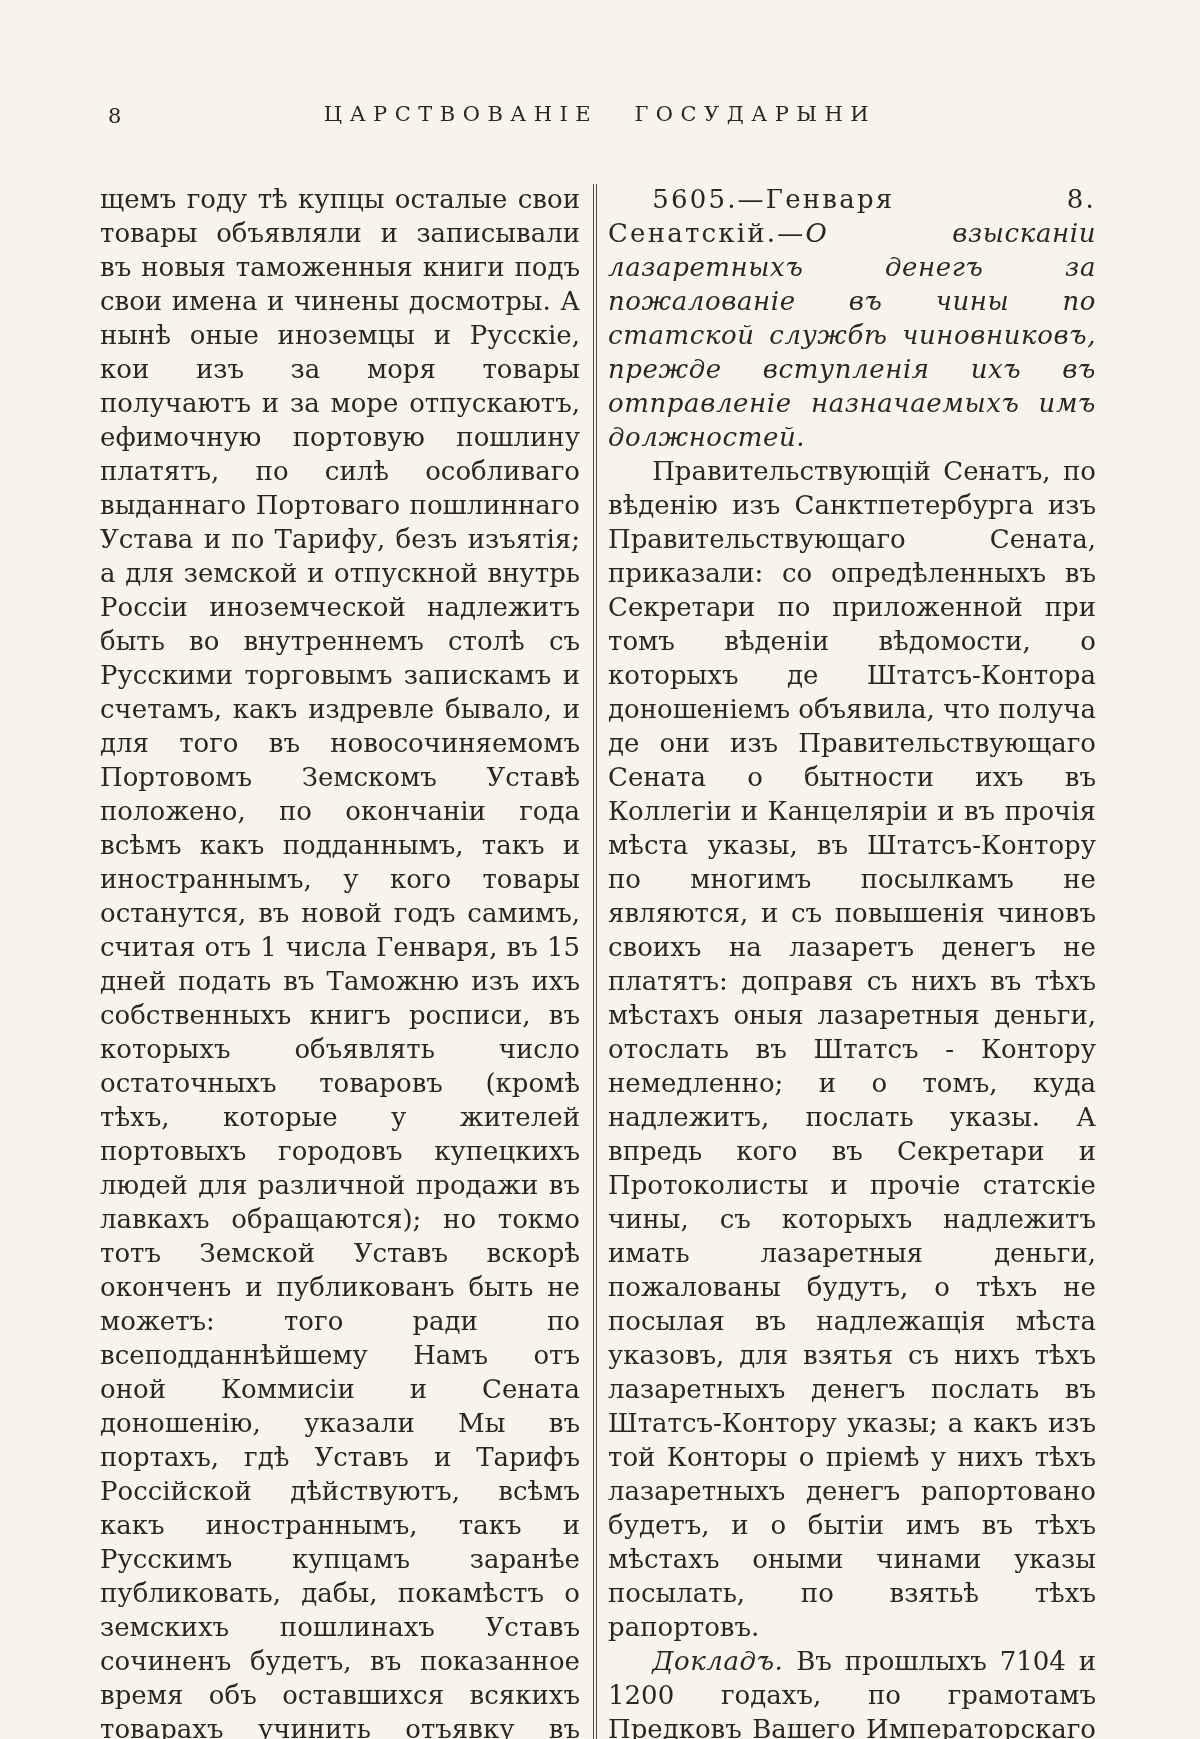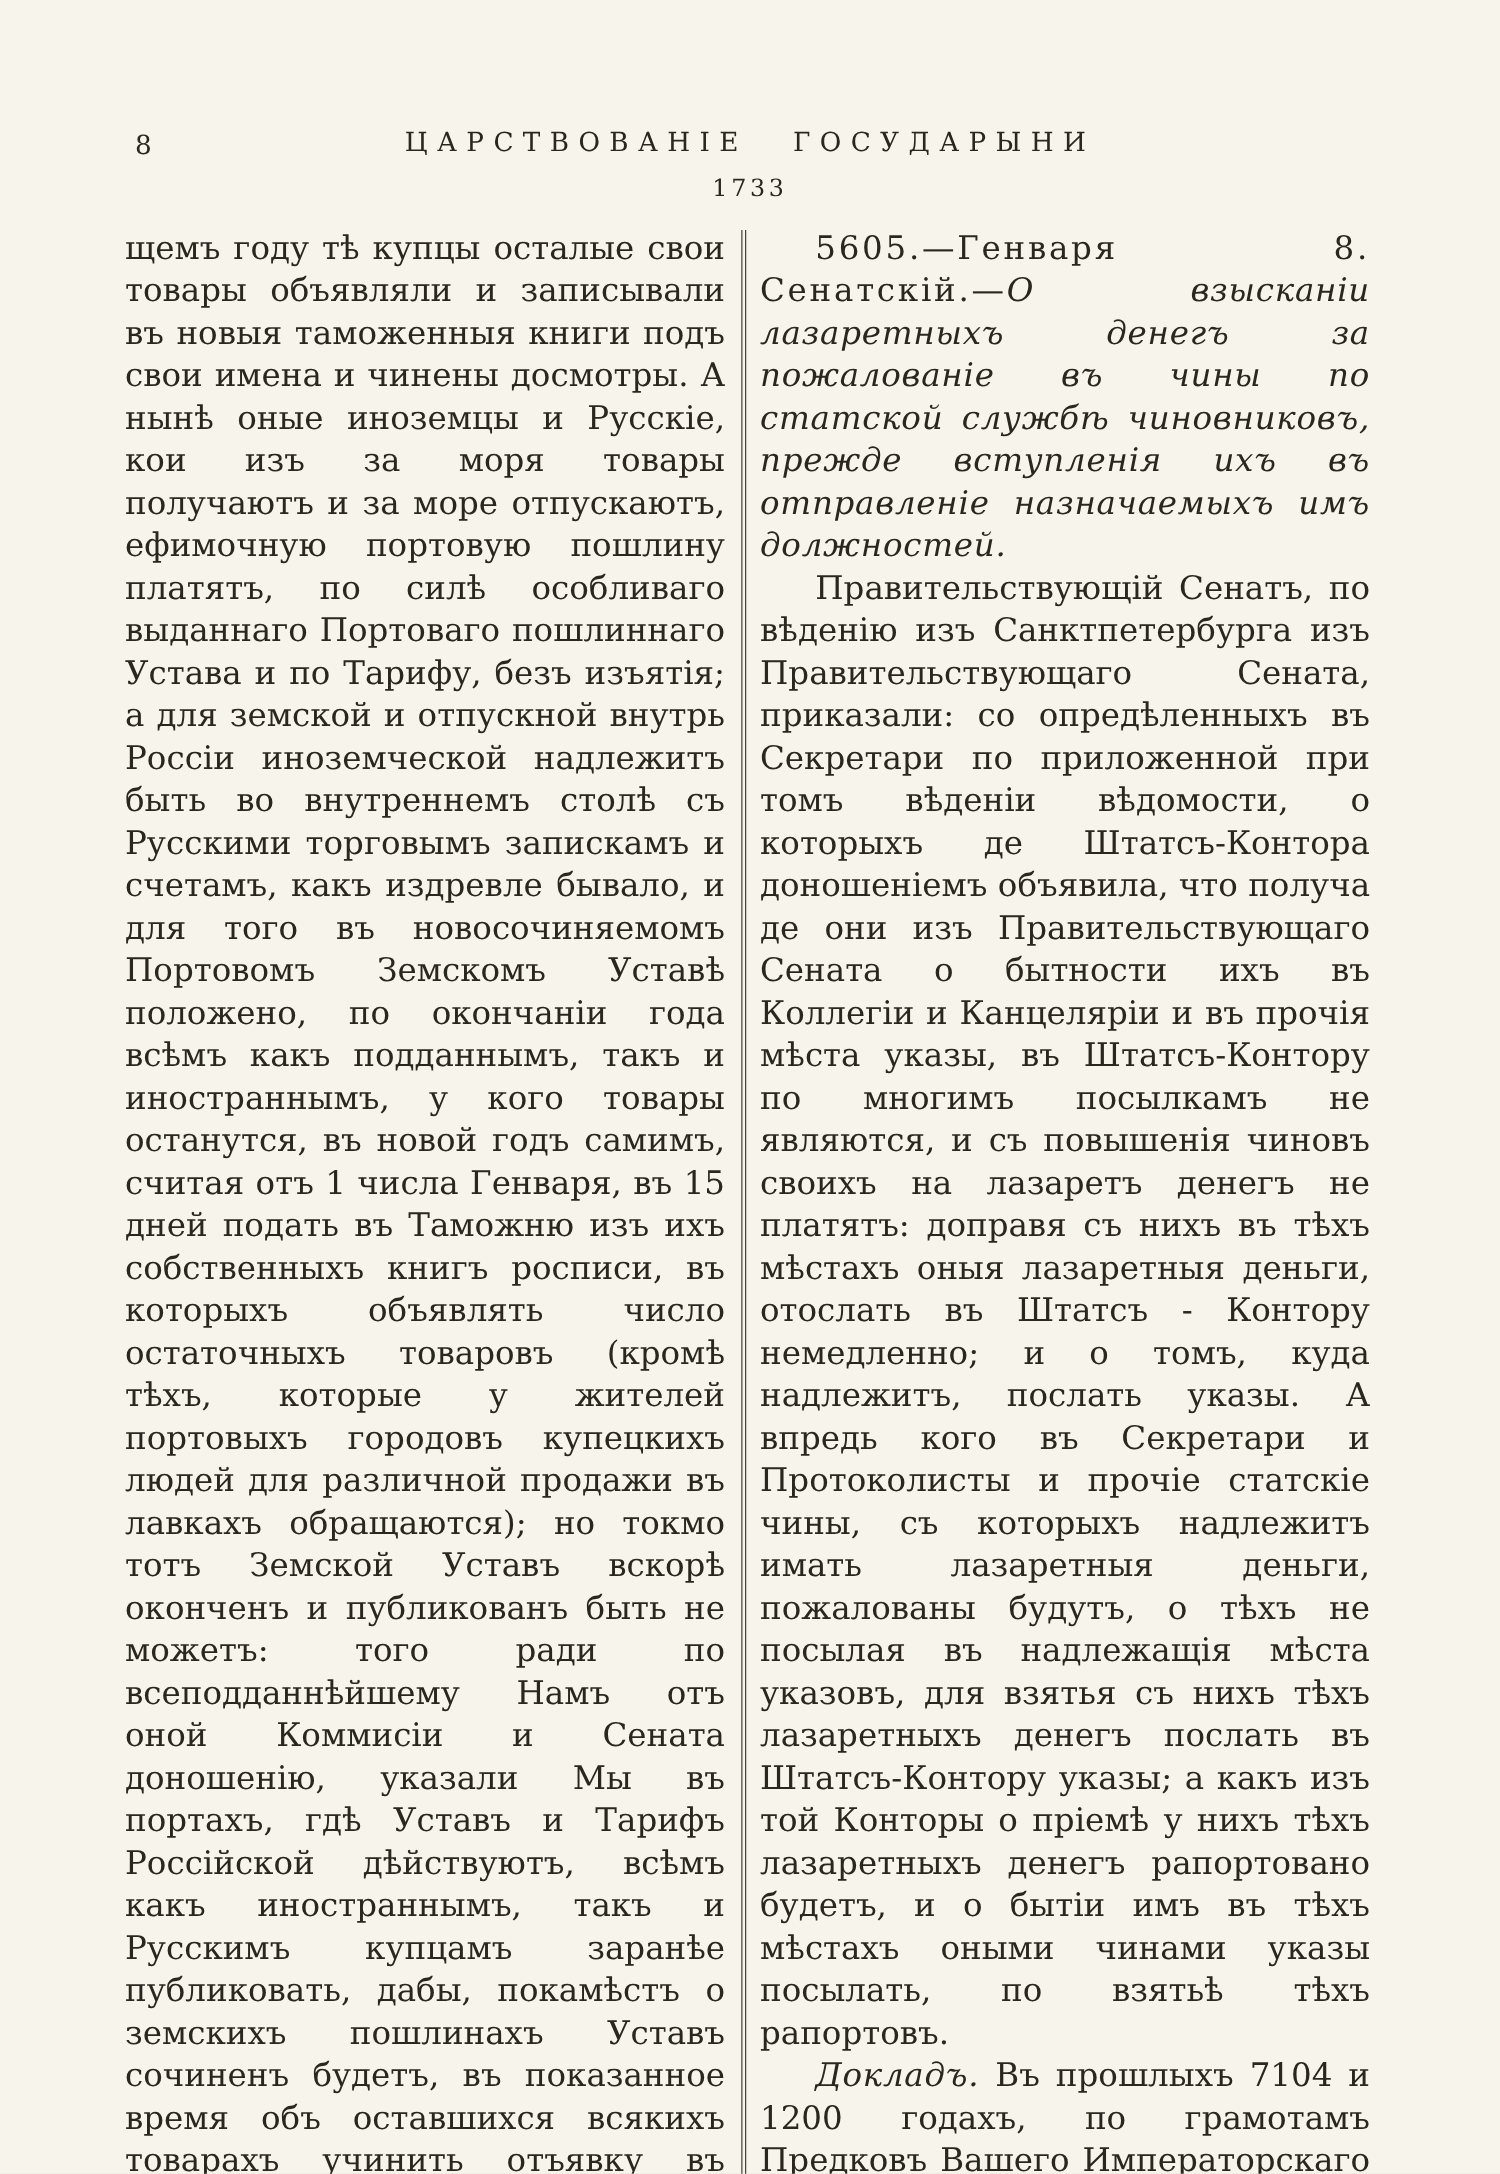--- a/index.html
+++ b/index.html
@@ -70,21 +70,20 @@
 </head>
 <body>
 
 <div class="page">
 
   <div class="running-header">
     <span class="page-number">8</span>
     <span class="header-title">ЦАРСТВОВАНІЕ ГОСУДАРЫНИ</span>
   </div>
 
-  <div class="year">1733</div>
 
   <div class="columns">
 
     <div class="col col-left">
       <p class="para no-indent">щемъ году тѣ купцы осталые свои товары объявляли и записывали въ новыя таможенныя книги подъ свои имена и чинены досмотры. А нынѣ оные иноземцы и Русскіе, кои изъ за моря товары получаютъ и за море отпускаютъ, ефимочную портовую пошлину платятъ, по силѣ особливаго выданнаго Портоваго пошлиннаго Устава и по Тарифу, безъ изъятія; а для земской и отпускной внутрь Россіи иноземческой надлежитъ быть во внутреннемъ столѣ съ Русскими торговымъ запискамъ и счетамъ, какъ издревле бывало, и для того въ новосочиняемомъ Портовомъ Земскомъ Уставѣ положено, по окончаніи года всѣмъ какъ подданнымъ, такъ и иностраннымъ, у кого товары останутся, въ новой годъ самимъ, считая отъ 1 числа Генваря, въ 15 дней подать въ Таможню изъ ихъ собственныхъ книгъ росписи, въ которыхъ объявлять число остаточныхъ товаровъ (кромѣ тѣхъ, которые у жителей портовыхъ городовъ купецкихъ людей для различной продажи въ лавкахъ обращаются); но токмо тотъ Земской Уставъ вскорѣ оконченъ и публикованъ быть не можетъ: того ради по всеподданнѣйшему Намъ отъ оной Коммисіи и Сената доношенію, указали Мы въ портахъ, гдѣ Уставъ и Тарифъ Россійской дѣйствуютъ, всѣмъ какъ иностраннымъ, такъ и Русскимъ купцамъ заранѣе публиковать, дабы, покамѣстъ о земскихъ пошлинахъ Уставъ сочиненъ будетъ, въ показанное время объ оставшихся всякихъ товарахъ учинить отъявку въ новой годъ во всемъ такъ, какъ выше показано, и потомъ въ настоящемъ году торги или отпуски внутрь Государства записывать неотмѣнно въ той же Таможнѣ въ столѣ земскихъ пошлинъ, и какъ издревле обыкновенно у города Архангельскаго исполнялось, чтобъ видно было, иноземческіе товары Русскимъ ли купцамъ распроданы или внутрь Государства, и съ платежемъ ли проѣзжей пошлины</p>
     </div>
 
     <div class="divider"></div>
 
     <div class="col col-right">

